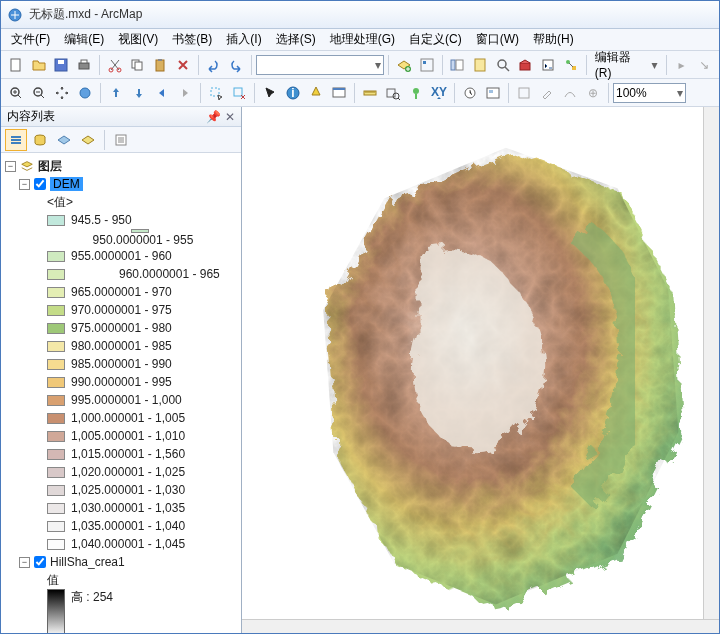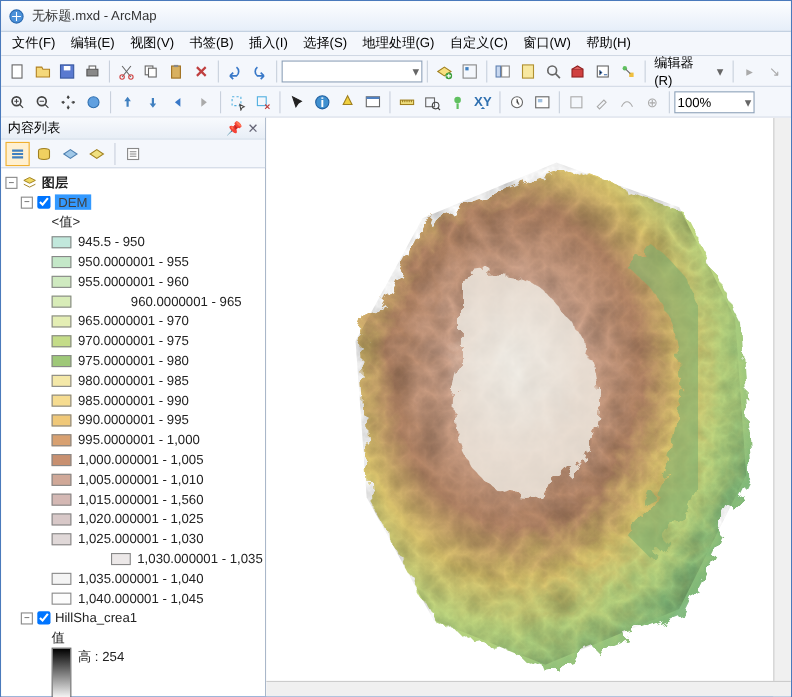--- a/index.html
+++ b/index.html
@@ -17,21 +17,21 @@
 .toc{width:241px;background:#fff;border-right:1px solid #a0b0c4;display:flex;flex-direction:column;}
 .toc-header{height:20px;background:linear-gradient(#f8fafd,#e8eef6);border-bottom:1px solid #c8d4e4;display:flex;align-items:center;padding:0 6px;justify-content:space-between;}
 .toc-header .pins{display:flex;gap:4px;color:#667;}
 .toc-tools{height:26px;border-bottom:1px solid #d0d8e4;display:flex;align-items:center;padding:0 4px;gap:2px;background:#f4f7fc;}
 .toc-tree{flex:1;overflow:auto;padding:4px 2px;}
 .tree-row{display:flex;align-items:center;height:18px;white-space:nowrap;}
 .toggle{width:11px;height:11px;border:1px solid #888;background:#fff;display:flex;align-items:center;justify-content:center;font-size:9px;line-height:1;margin-right:4px;color:#444;}
 .cb{width:12px;height:12px;margin-right:4px;}
 .swatch{width:18px;height:11px;border:1px solid #888;margin-right:6px;}
 .lbl{color:#222;}
-.sel{background:#3399ff;color:#404040;padding:0 3px;}
+.sel{background:#3399ff;color:#000000;padding:0 3px;}
 .map{flex:1;background:#fff;position:relative;overflow:hidden;}
 .scrollbar-v{position:absolute;right:0;top:0;width:16px;height:100%;background:#f0f0f0;border-left:1px solid #ccc;}
 .scrollbar-h{position:absolute;left:0;bottom:0;height:16px;width:100%;background:#f0f0f0;border-top:1px solid #ccc;}
 .grad{width:18px;height:48px;background:linear-gradient(#000,#fff);border:1px solid #666;margin-right:6px;}
 svg.ic{width:16px;height:16px;}
 </style>
 </head>
 <body>
 
 <div class="titlebar">
@@ -376,21 +376,21 @@
           <input type="checkbox" class="cb" checked="" style="">
           <span class="lbl sel">DEM</span>
         </div>
         <div class="tree-row" style="padding-left: 44px;">
           <span class="lbl">&lt;值&gt;</span>
         </div>
         <div class="tree-row" style="padding-left: 44px;">
           <span class="swatch" style="background:#c1e8dc"></span>
           <span class="lbl">945.5 - 950</span>
         </div>
-        <div class="tree-row" style="padding-left: 44px;">
+        <div class="tree-row" style="padding-left: 44px; flex-direction: column;">
           <span class="swatch" style="background:#c4e8c8"></span>
           <span class="lbl">950.0000001 - 955</span>
         </div>
         <div class="tree-row" style="padding-left: 44px;">
           <span class="swatch" style="background:#cfeac0"></span>
           <span class="lbl">955.0000001 - 960</span>
         </div>
         <div class="tree-row" style="padding-left: 44px; gap: 48px;">
           <span class="swatch" style="background:#d8ecb8"></span>
           <span class="lbl">960.0000001 - 965</span>
@@ -436,21 +436,21 @@
           <span class="lbl">1,015.000001 - 1,560</span>
         </div>
         <div class="tree-row" style="padding-left: 44px;">
           <span class="swatch" style="background:#d8c8c8"></span>
           <span class="lbl">1,020.000001 - 1,025</span>
         </div>
         <div class="tree-row" style="padding-left: 44px;">
           <span class="swatch" style="background:#e0d8d8"></span>
           <span class="lbl">1,025.000001 - 1,030</span>
         </div>
-        <div class="tree-row" style="padding-left: 44px; justify-content: flex-end;">
+        <div class="tree-row" style="padding-left: 44px;">
           <span class="swatch" style="background:#ece8e8"></span>
           <span class="lbl">1,030.000001 - 1,035</span>
         </div>
         <div class="tree-row" style="padding-left: 44px;">
           <span class="swatch" style="background:#f4f4f4"></span>
           <span class="lbl">1,035.000001 - 1,040</span>
         </div>
         <div class="tree-row" style="padding-left: 44px;">
           <span class="swatch" style="background:#fcfcfc"></span>
           <span class="lbl">1,040.000001 - 1,045</span>

